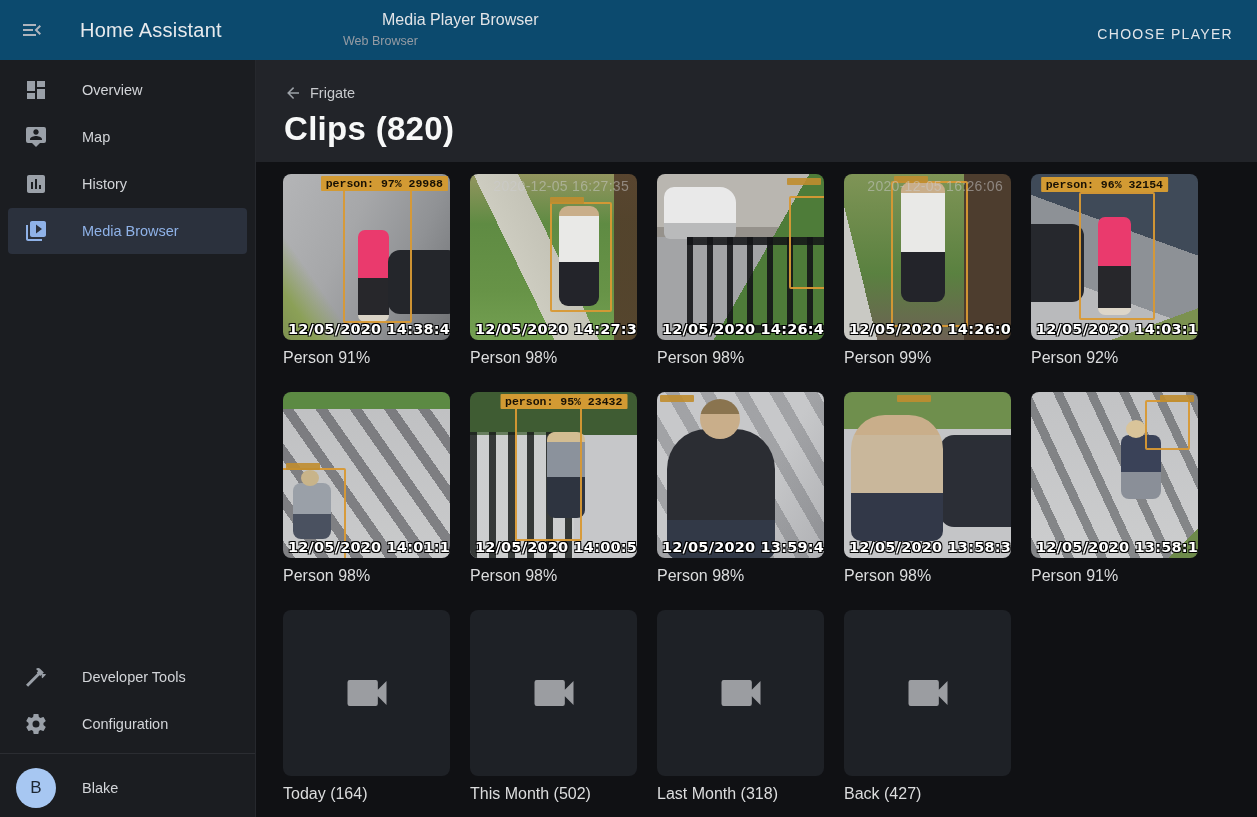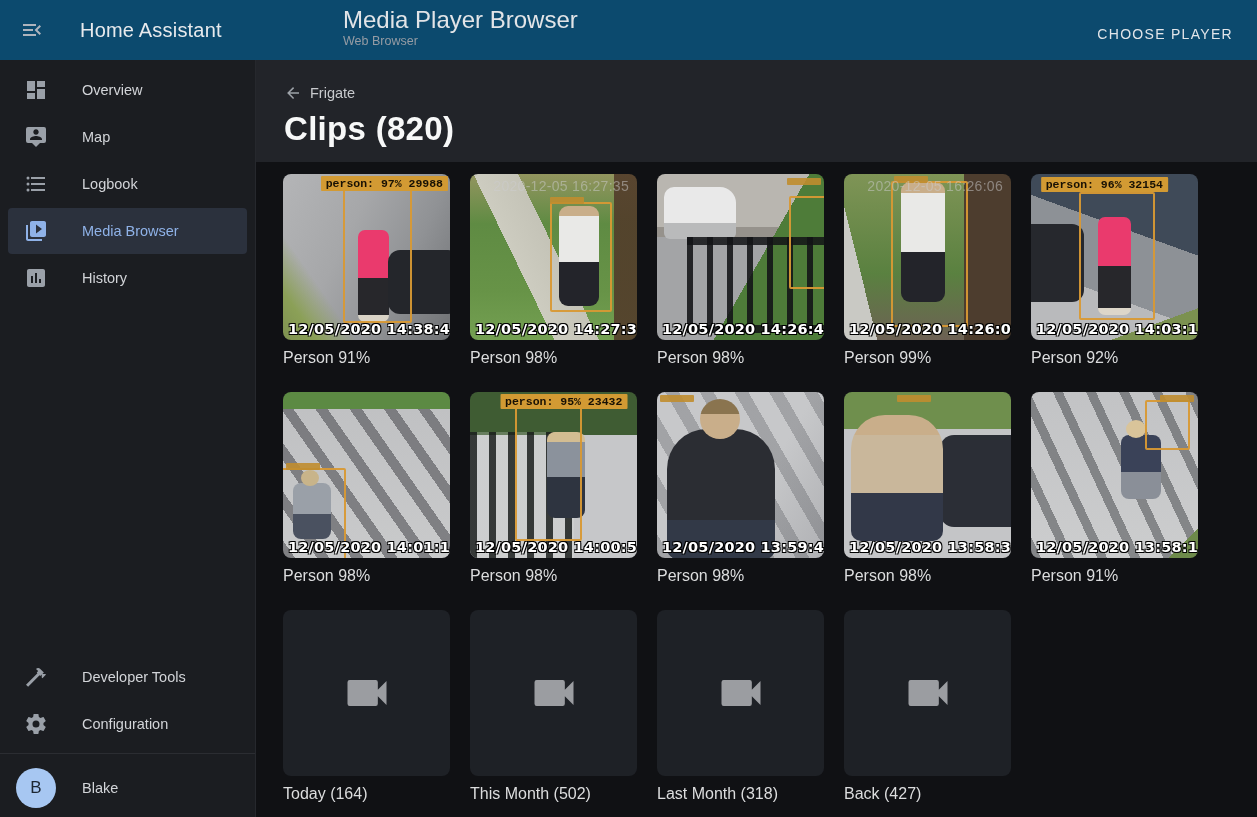--- a/index.html
+++ b/index.html
@@ -14,21 +14,21 @@
   
   .topbar {
     position:fixed; top:0; left:0; width:1257px; height:60px;
     background:#0c4a6e; color:#e7e9ec; z-index:30;
     display:flex; align-items:center;
   }
   .menu-btn { margin-left:20px; width:24px; height:24px; color:#aeb4bd; cursor:pointer; flex:0 0 auto; }
   .menu-btn svg { width:24px; height:24px; fill:currentColor; }
   .ha-title { margin-left:36px; font-size:20px; color:#e8eaed; letter-spacing:.2px; }
   .mpb-block { position:absolute; left:343px; top:8px; }
-  .mpb-title { font-size:24px; color:#e2e4e7; line-height:24px; }
+  .mpb-title { font-size:16px; color:#e2e4e7; line-height:24px;margin-left:39px; }
   .mpb-sub { font-size:12.5px; color:#969ca4; margin-top:2px; }
   .choose-player {
     position:absolute; right:16px; top:0; height:68px;
     display:flex; align-items:center; cursor:pointer;
     font-size:14px; font-weight:500; letter-spacing:1.3px; color:#e2e5e9;
     padding:0 8px;
   }
 
   
   .sidebar {
@@ -241,40 +241,32 @@
       <span class="icn">
         <svg viewBox="0 0 24 24">
             <path d="M20,2H4A2,2 0 0,0 2,4V16A2,2 0 0,0 4,18H8L12,22L16,18H20A2,2 0 0,0 22,16V4A2,2 0 0,0 20,2M12,4.3C13.5,4.3 14.7,5.5 14.7,7C14.7,8.5 13.5,9.7 12,9.7C10.5,9.7 9.3,8.5 9.3,7C9.3,5.5 10.5,4.3 12,4.3M18,15H6V14.1C6,12.1 10,11 12,11C14,11 18,12.1 18,14.1V15Z"></path>
           </svg>
       </span>
       <span>Map</span>
     </div>
     <div class="side-item">
       <span class="icn">
         <svg viewBox="0 0 24 24">
-            <path d="M7,5H21V7H7V5M7,13V11H21V13H7M4,4.5A1.5,1.5 0 0,1 5.5,6A1.5,1.5 0 0,1 4,7.5A1.5,1.5 0 0,1 2.5,6A1.5,1.5 0 0,1 4,4.5M4,10.5A1.5,1.5 0 0,1 5.5,12A1.5,1.5 0 0,1 4,13.5A1.5,1.5 0 0,1 2.5,12A1.5,1.5 0 0,1 4,10.5M7,19V17H21V19H7M4,16.5A1.5,1.5 0 0,1 5.5,18A1.5,1.5 0 0,1 4,19.5A1.5,1.5 0 0,1 2.5,18A1.5,1.5 0 0,1 4,16.5Z"></path>
-          </svg>
-      </span>
-      <span>Logbook</span>
+            <path d="M19,3H5C3.89,3 3,3.89 3,5V19C3,20.11 3.89,21 5,21H19C20.11,21 21,20.11 21,19V5C21,3.89 20.11,3 19,3M9,17H7V10H9V17M13,17H11V7H13V17M17,17H15V13H17V17Z"></path>
+          </svg>
+      </span>
+      <span>History</span>
     </div>
     <div class="side-item selected">
       <span class="icn">
         <svg viewBox="0 0 24 24">
             <path d="M4,6H2V20C2,21.11 2.9,22 4,22H18V20H4V6M20,2H8C6.9,2 6,2.9 6,4V16C6,17.11 6.9,18 8,18H20C21.11,18 22,17.11 22,16V4C22,2.9 21.11,2 20,2M12,14.5V5.5L18,10L12,14.5Z"></path>
           </svg>
       </span>
       <span>Media Browser</span>
-    </div>
-    <div class="side-item">
-      <span class="icn">
-        <svg viewBox="0 0 24 24">
-            <path d="M19,3H5C3.89,3 3,3.89 3,5V19C3,20.11 3.89,21 5,21H19C20.11,21 21,20.11 21,19V5C21,3.89 20.11,3 19,3M9,17H7V10H9V17M13,17H11V7H13V17M17,17H15V13H17V17Z"></path>
-          </svg>
-      </span>
-      <span>History</span>
     </div>
   </div>
 
   <div class="sidebar-bottom">
     <div class="side-item">
       <span class="icn">
         <svg viewBox="0 0 24 24">
             <path d="M2,19.63L13.43,8.2L12.72,7.5L14.14,6.07L12,3.89C13.2,2.7 15.09,2.7 16.27,3.89L19.87,7.5L18.44,8.91H21.29L22,9.62L18.44,13.21L17.73,12.5V9.62L16.27,11.04L15.56,10.33L4.13,21.76L2,19.63Z"></path>
           </svg>
       </span>

